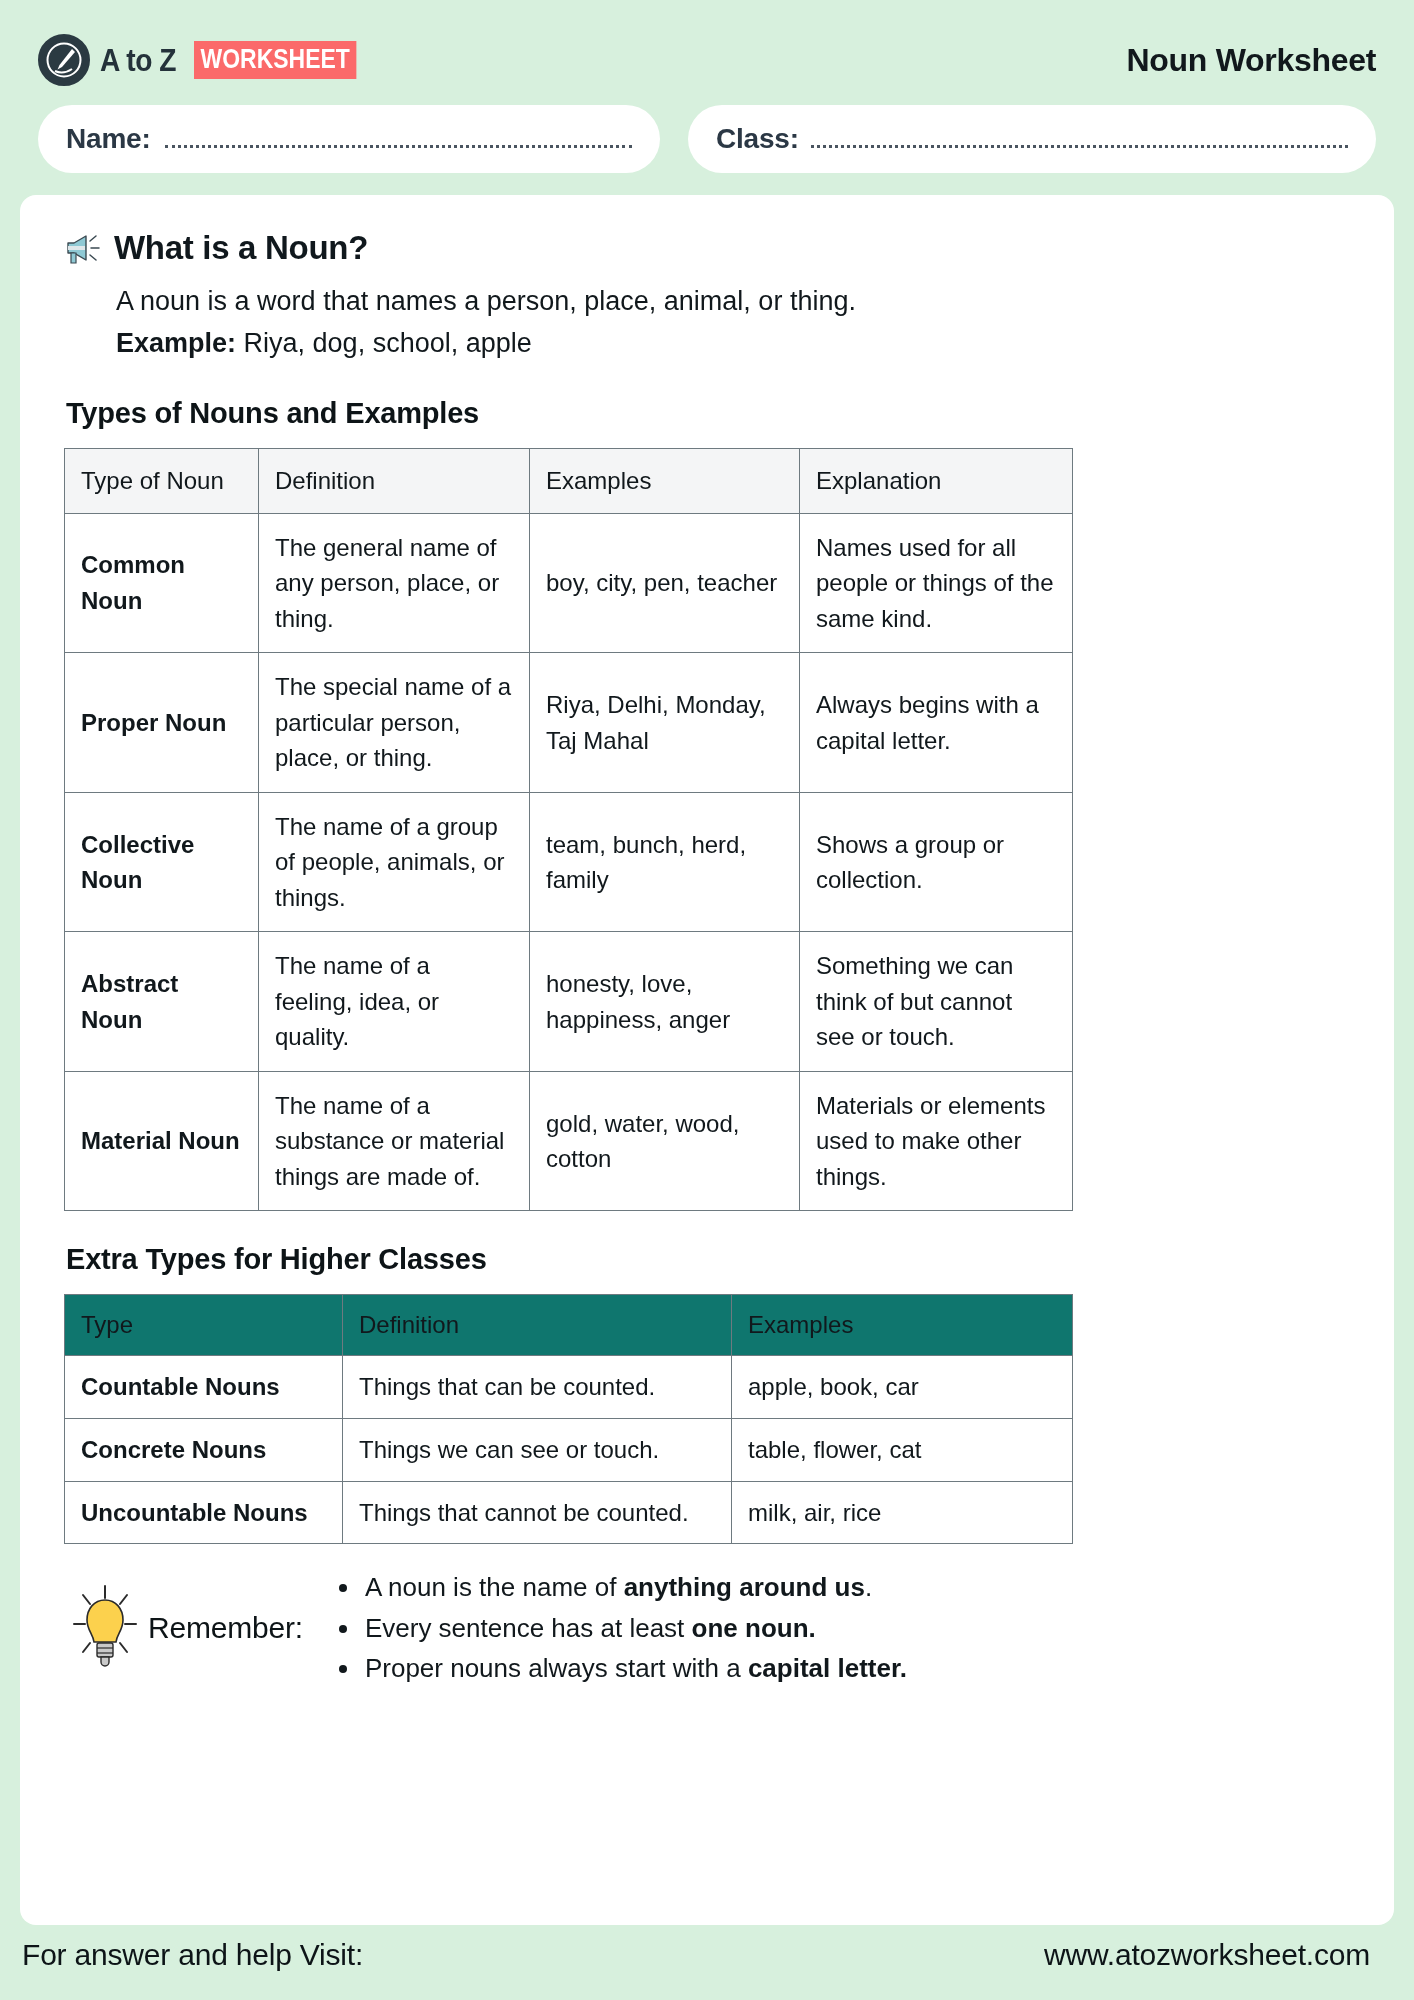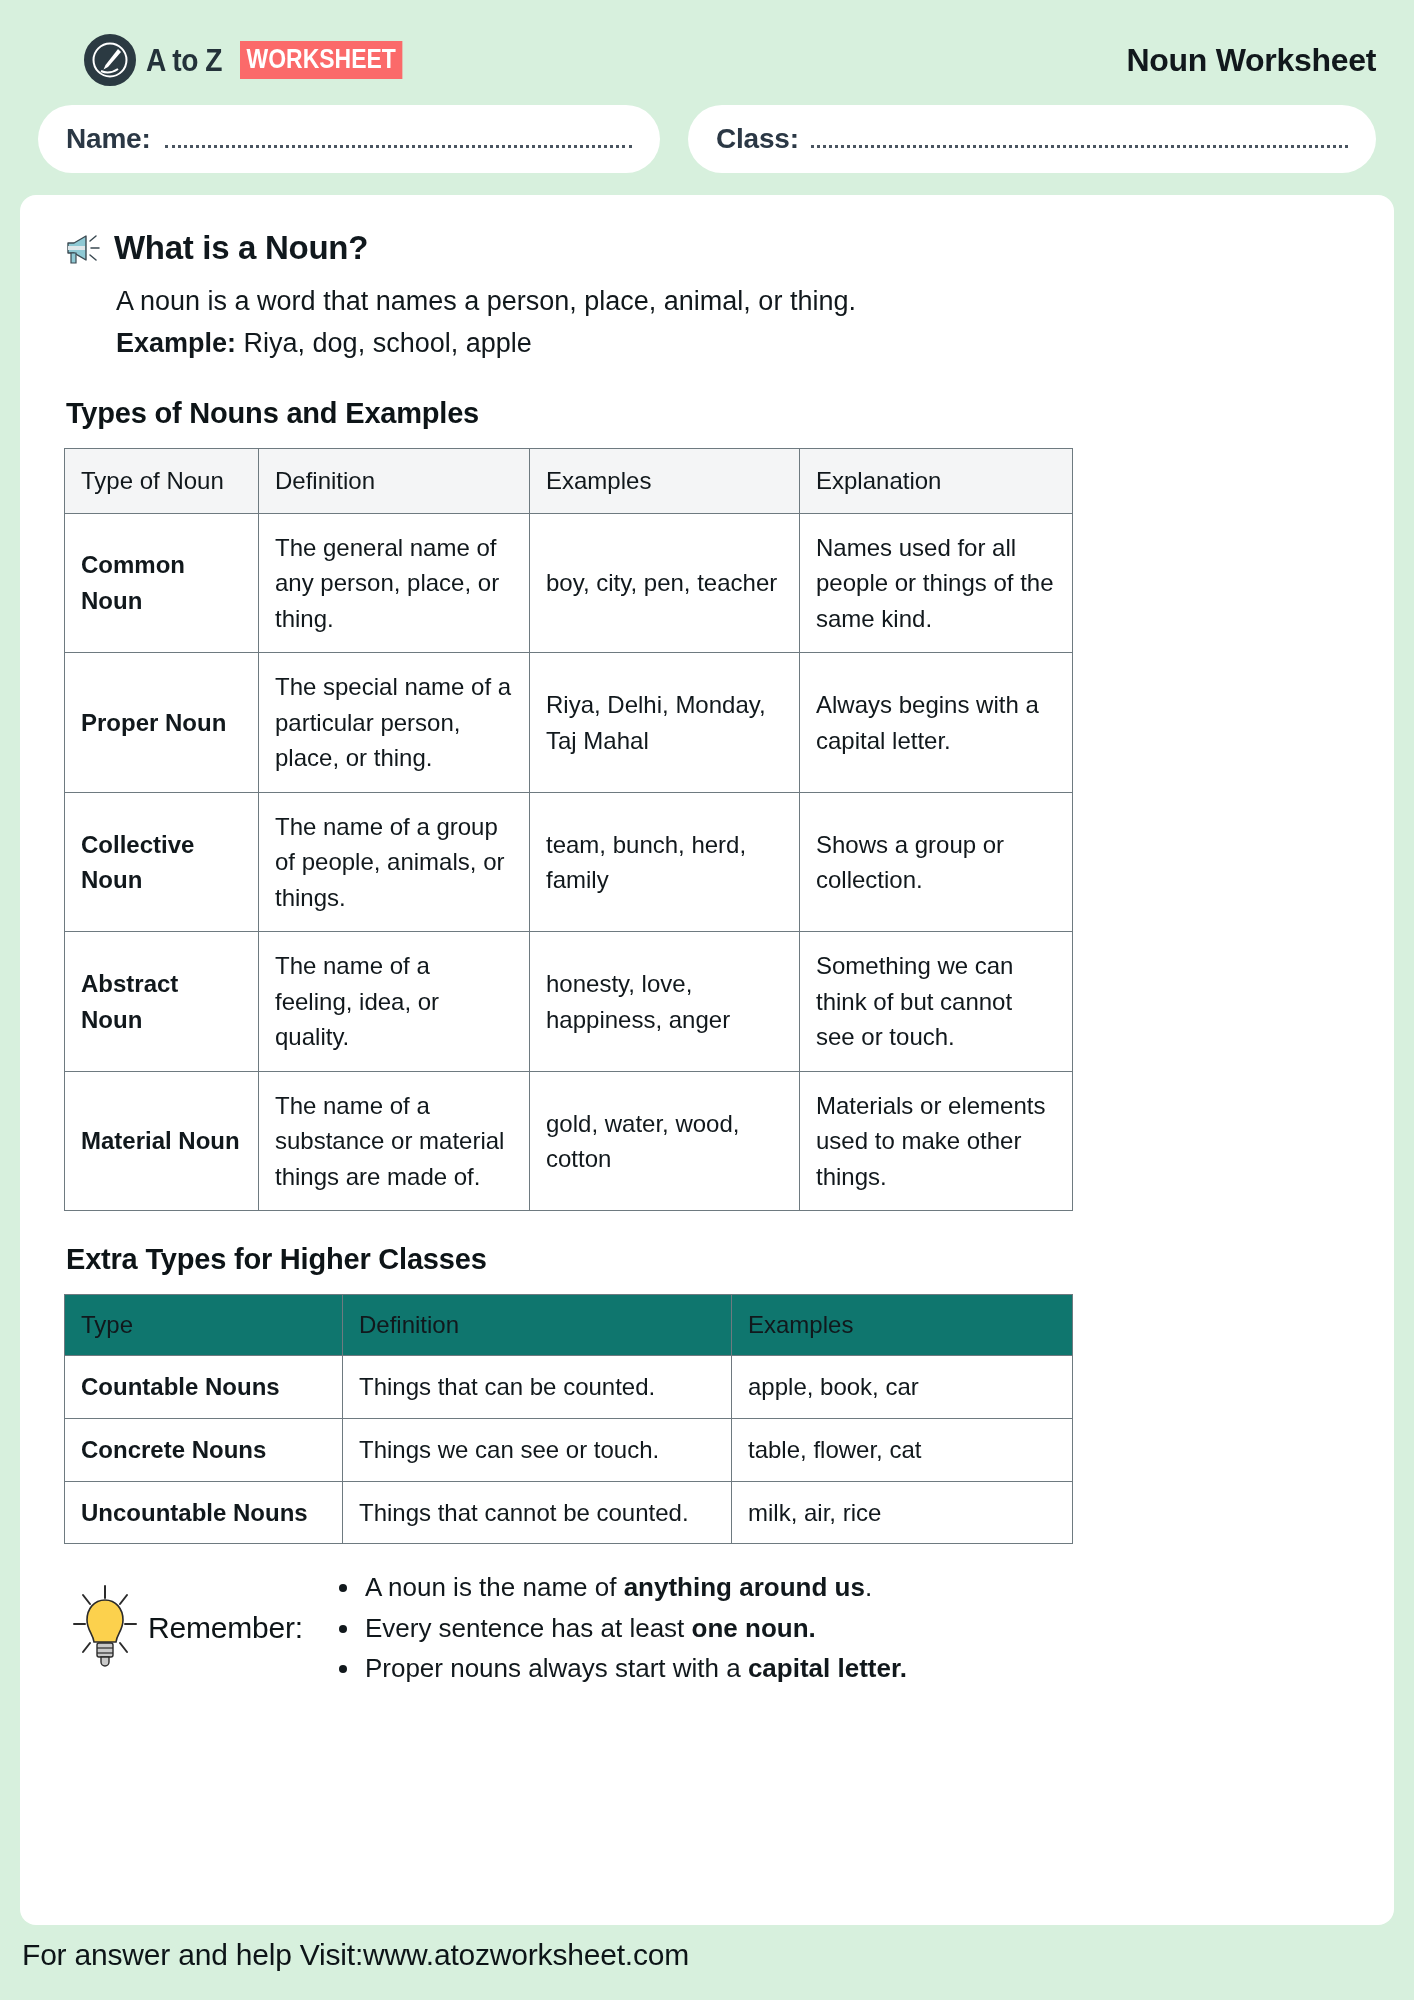--- a/index.html
+++ b/index.html
@@ -21,21 +21,20 @@
 
   
   .header {
     position: absolute;
     top: 24px; left: 0; right: 0;
     height: 72px;
     display: flex;
     align-items: center;
     justify-content: space-between;
     padding: 0 38px;
-    margin-left: 46px;
   }
 
   .brand {
     display: flex;
     align-items: center;
     gap: 10px;
   }
 
   .brand-mark {
     width: 52px; height: 52px;
@@ -240,24 +239,25 @@
     left: 4px; top: 14px;
     width: 8px; height: 8px;
     border-radius: 50%;
     background: #11181c;
   }
   .remember b { font-weight: 700; }
 
   
   .footer {
     position: absolute;
-    left: 22px; right: 28px;
+    left: 22px; right: 22px;
     top: 1938px;
     display: flex;
     align-items: center;
+    justify-content: space-between;
   }
   .footer-left {
     font-size: 30px;
     color: #0d1417;
     letter-spacing: -0.2px;
   }
   .footer-right {
     font-size: 30px;
     color: #0d1417;
     letter-spacing: -0.2px;

